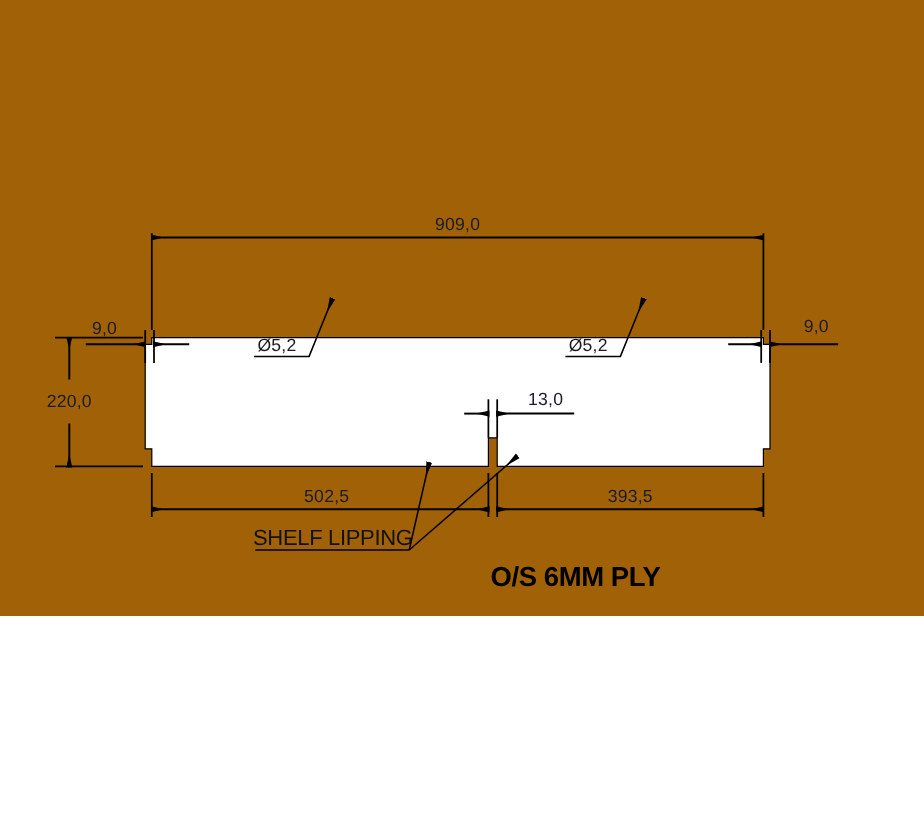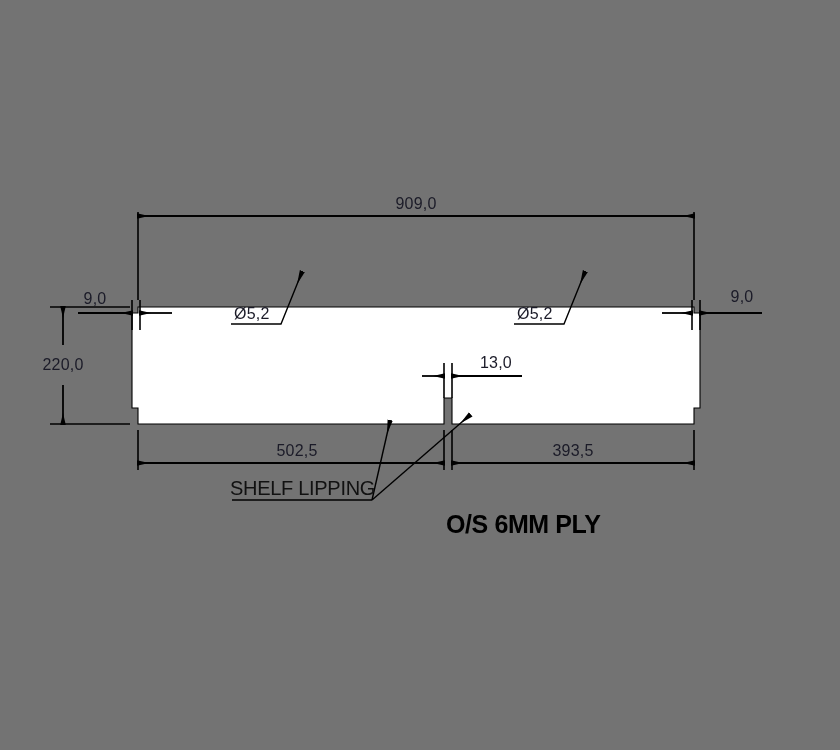--- a/index.html
+++ b/index.html
@@ -9,22 +9,22 @@
   }
   body {
     width: 840px;
     height: 750px;
     font-family: "Liberation Sans", sans-serif;
     overflow: hidden;
   }
   #drawing-root {
     position: relative;
     width: 840px;
-    height: 750px;
-    background: #737373;
+    height: 560px;
+    background: #a16207;
   }
   svg#cad {
     display: block;
     width: 840px;
     height: 750px;
   }
   .part-outline {
     fill: #ffffff;
     stroke: #000000;
     stroke-width: 1.1;

